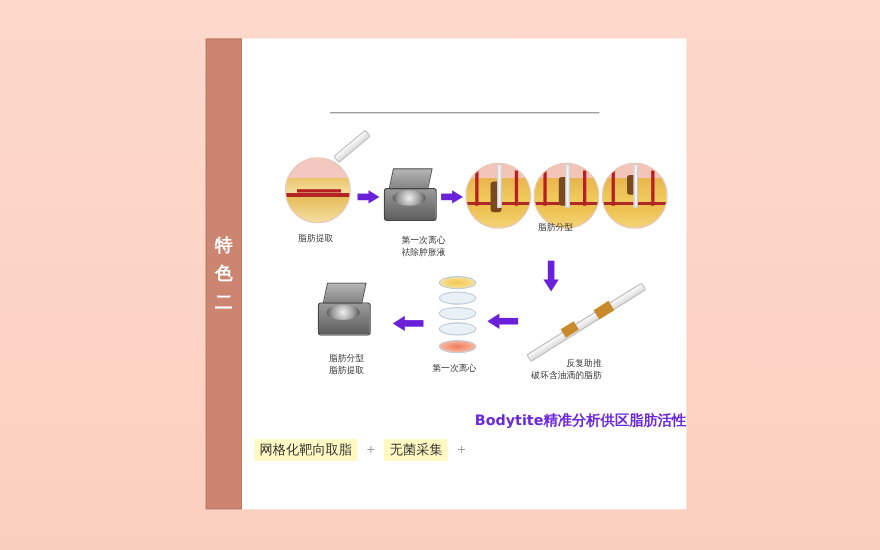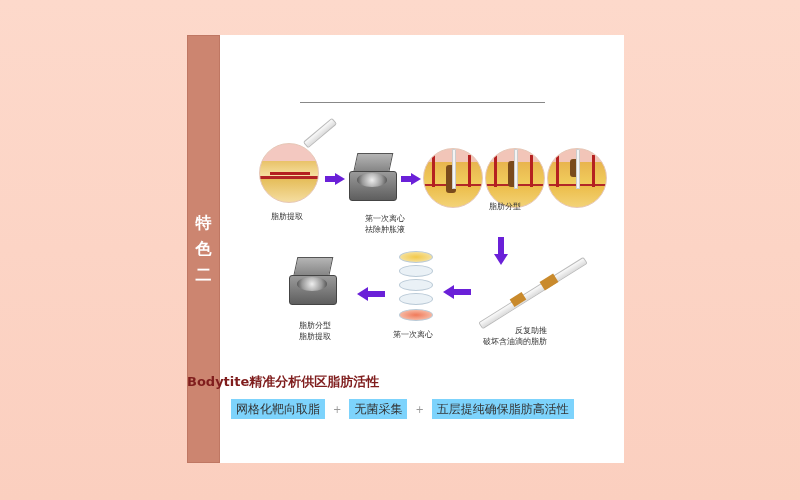--- a/index.html
+++ b/index.html
@@ -80,28 +80,28 @@
     border: 1px solid #bbb; border-radius: 2px;
   }
   .stack { position: relative; width: 34px; height: 72px; }
   .dish {
     position: absolute; left: 0; width: 34px; height: 12px; border-radius: 50%;
     border: 1px solid #b9c9d6; background: rgba(220,232,240,0.6);
   }
   .dish.fat { background: radial-gradient(ellipse, #f2c94c 0%, #f5dc8c 60%, #e4edf3 100%); }
   .dish.red { background: radial-gradient(ellipse, #f07a5a 0%, #f6b6a0 70%, #fde3da 100%); }
   .bodytite {
-    position: absolute; left: 0; width: 437px; top: 338px; text-align: left;
-    font-size: 13px; font-weight: bold; color: #7f1d1d; white-space: nowrap;
+    position: absolute; left: 0; width: 437px; top: 338px; text-align: right;
+    font-size: 13px; font-weight: bold; color: #6d28d9; white-space: nowrap;
   }
   .tags {
     position: absolute; left: 44px; top: 364px; display: flex; align-items: center;
   }
   .tag {
-    background: #7dd3fc; color: #333; font-size: 12px; padding: 3px 5px; white-space: nowrap; line-height: 14px;
+    background: #fef9c3; color: #333; font-size: 12px; padding: 3px 5px; white-space: nowrap; line-height: 14px;
   }
   .plus { color: #999; font-size: 10px; margin: 0 8px; }
 </style>
 </head>
 <body>
 
 <div class="card">
   <div class="side-band">
     <span>特</span>
     <span>色</span>
@@ -205,15 +205,14 @@
     <div>脂肪提取</div>
   </div>
 
   <div class="bodytite">Bodytite精准分析供区脂肪活性</div>
 
   <div class="tags">
     <span class="tag">网格化靶向取脂</span>
     <span class="plus">+</span>
     <span class="tag">无菌采集</span>
     <span class="plus">+</span>
-    <span class="tag">五层提纯确保脂肪高活性</span>
   </div>
 </div>
 
 </body></html>

